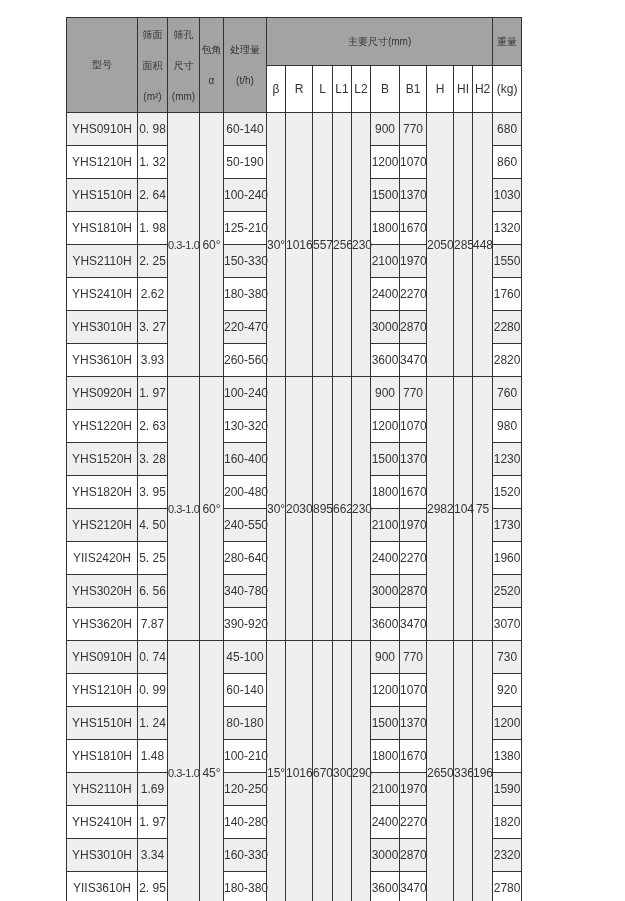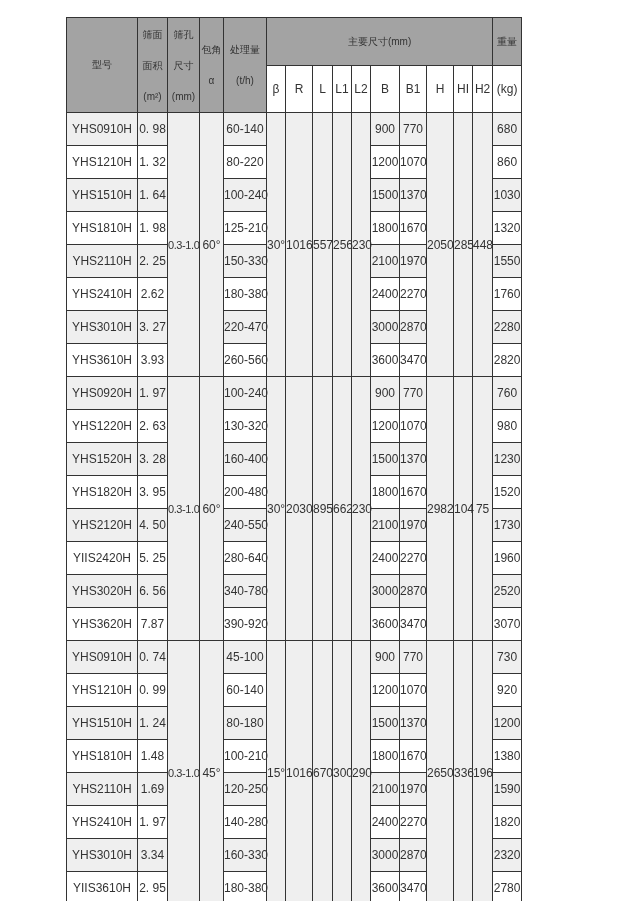--- a/index.html
+++ b/index.html
@@ -102,28 +102,28 @@
     <td>900</td>
     <td>770</td>
     <td class="sp" rowspan="8">2050</td>
     <td class="sp" rowspan="8">285</td>
     <td class="sp" rowspan="8">448</td>
     <td>680</td>
   </tr>
   <tr>
           <td>YHS1210H</td>
           <td>1. 32</td>
-          <td>80-220</td>
+          <td>50-190</td>
           <td>1200</td>
           <td>1070</td>
           <td>860</td>
         </tr>
   <tr class="g">
           <td>YHS1510H</td>
-          <td>1. 64</td>
+          <td>2. 64</td>
           <td>100-240</td>
           <td>1500</td>
           <td>1370</td>
           <td>1030</td>
         </tr>
   <tr>
           <td>YHS1810H</td>
           <td>1. 98</td>
           <td>125-210</td>
           <td>1800</td>

